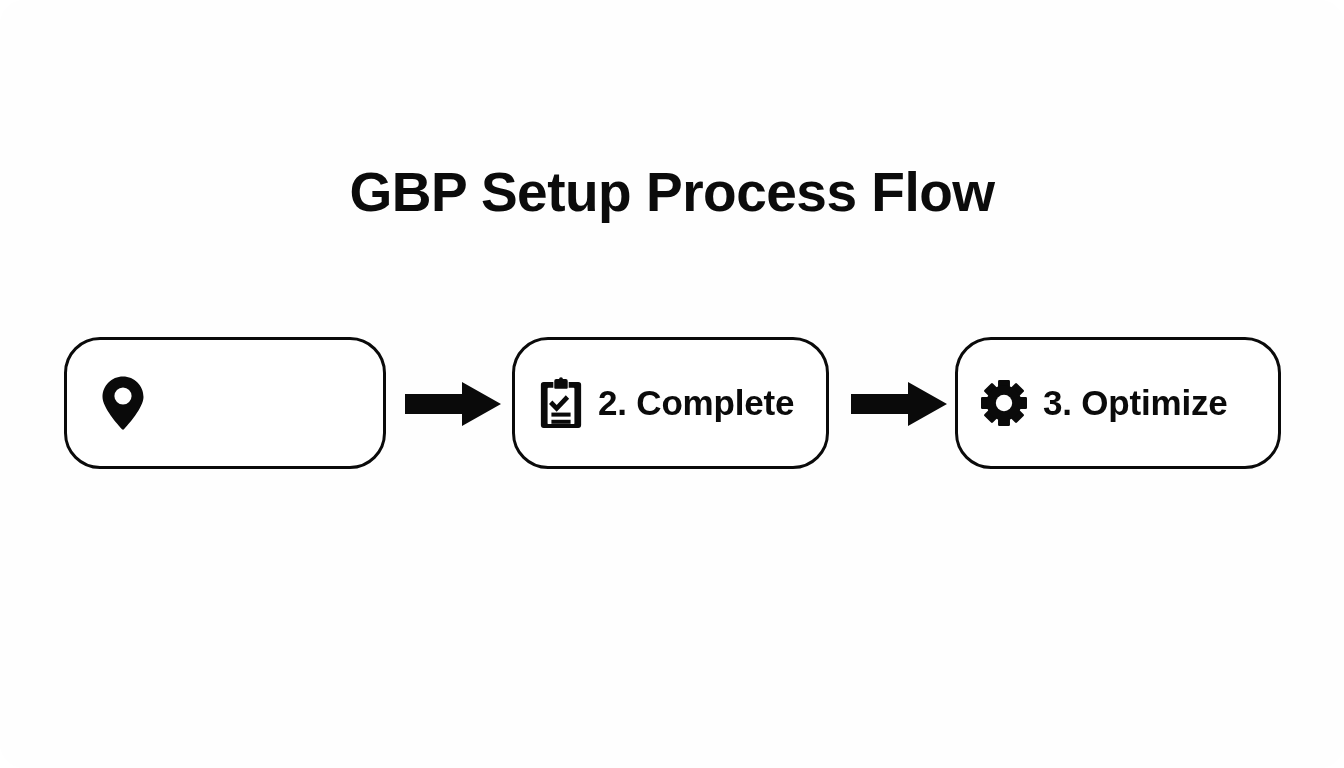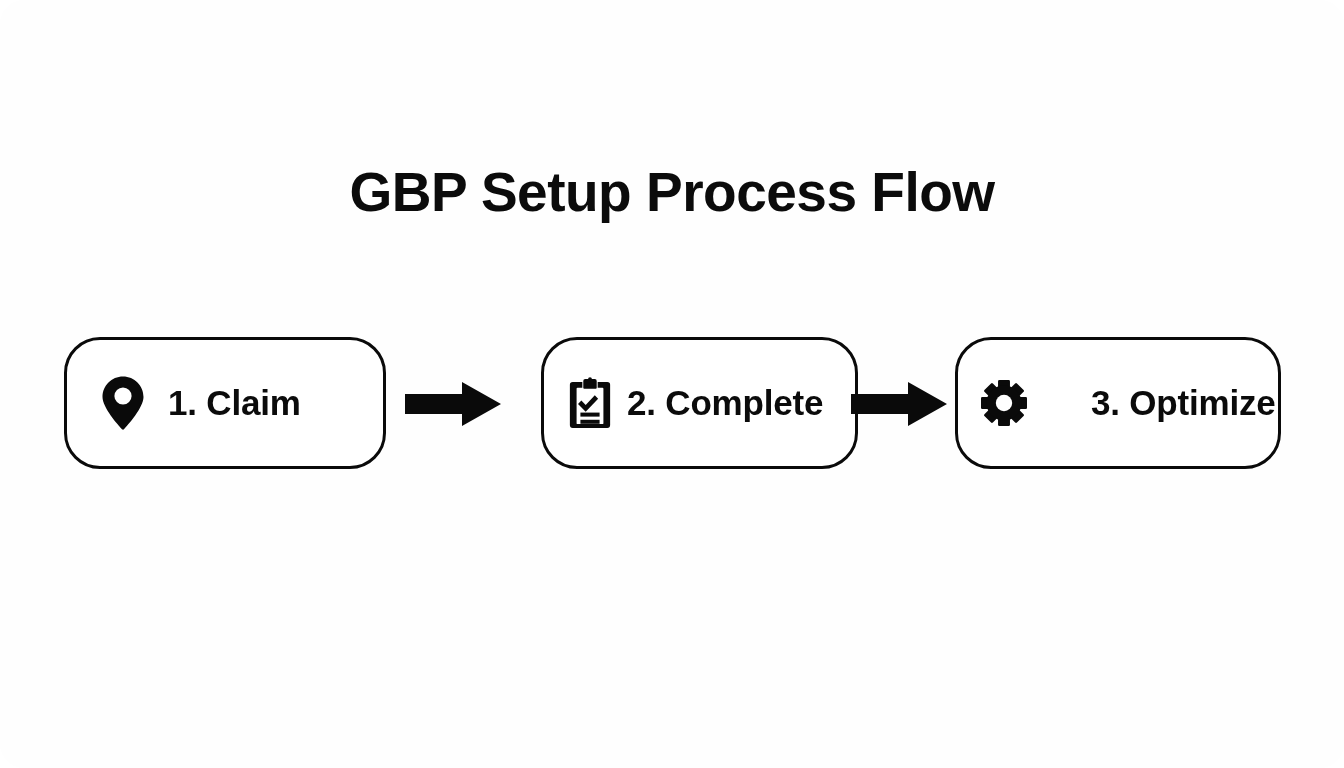--- a/index.html
+++ b/index.html
@@ -56,22 +56,22 @@
     background: #ffffff;
     border: 3px solid #0a0a0a;
     border-radius: 36px;
     display: flex;
     flex-direction: row;
     align-items: center;
     justify-content: flex-start;
   }
 
   #step-box-1 { left: 64px;  width: 322px; padding-left: 33px; }
-  #step-box-2 { left: 541px; width: 317px; padding-left: 23px; }
-  #step-box-3 { left: 955px; width: 326px; padding-left: 23px; gap: 48px; }
+  #step-box-2 { left: 512px; width: 317px; padding-left: 23px; }
+  #step-box-3 { left: 955px; width: 326px; padding-left: 23px; }
 
   .step-icon {
     flex: 0 0 auto;
     width: 46px;
     height: 56px;
     display: flex;
     align-items: center;
     justify-content: center;
   }
   .step-icon svg { display: block; }
@@ -108,21 +108,20 @@
 
   <div class="flow-row">
 
     <div class="step-box" id="step-box-1">
       <span class="step-icon">
         <svg width="42" height="54" viewBox="0 0 42 54" aria-hidden="true">
           <path d="M21 0.5 C9.6 0.5 0.5 9.6 0.5 21 C0.5 31.5 16 49 20 53.2 C20.55 53.8 21.45 53.8 22 53.2 C26 49 41.5 31.5 41.5 21 C41.5 9.6 32.4 0.5 21 0.5 Z" fill="#0a0a0a"></path>
           <circle cx="21" cy="20" r="8.6" fill="#ffffff"></circle>
         </svg>
       </span>
-      <span class="step-label">1. Claim</span>
     </div>
 
     <div class="flow-arrow" id="flow-arrow-1">
       <svg width="96" height="44" viewBox="0 0 96 44" aria-hidden="true">
         <path d="M0 12 L57 12 L57 0 L96 22 L57 44 L57 32 L0 32 Z" fill="#0a0a0a"></path>
       </svg>
     </div>
 
     <div class="step-box" id="step-box-2">
       <span class="step-icon">

